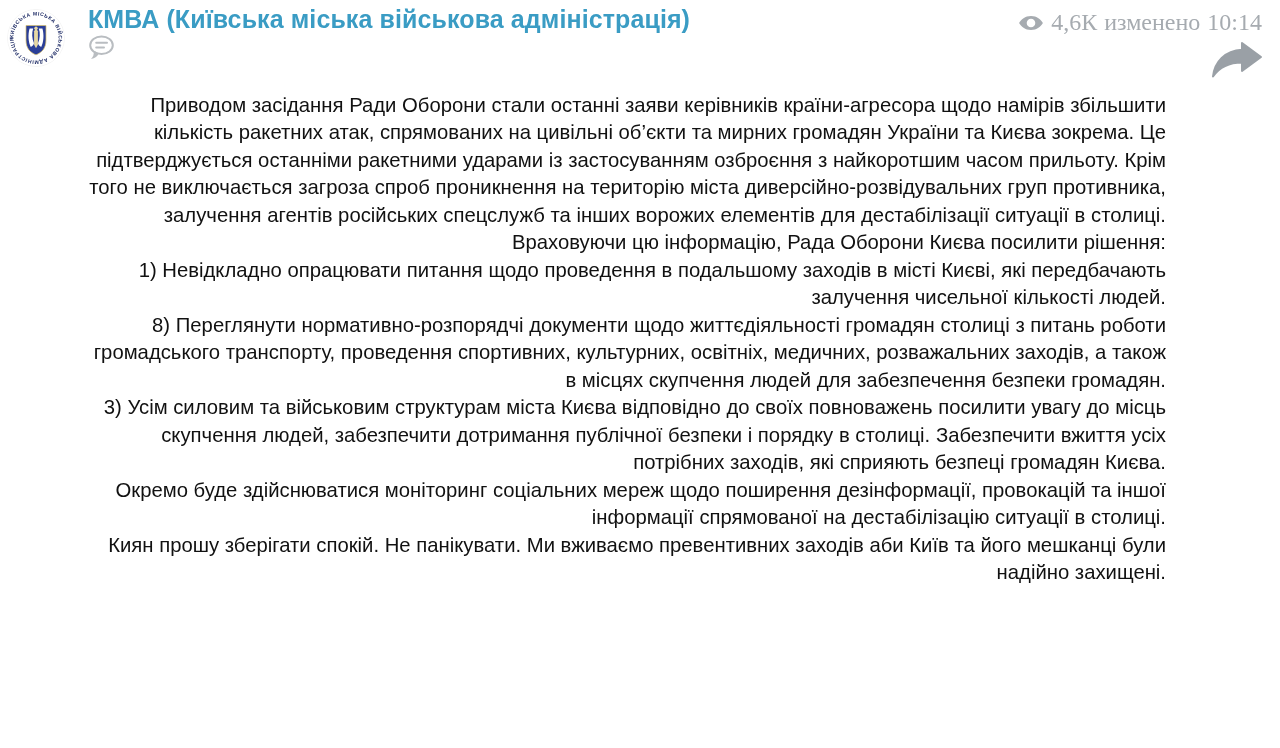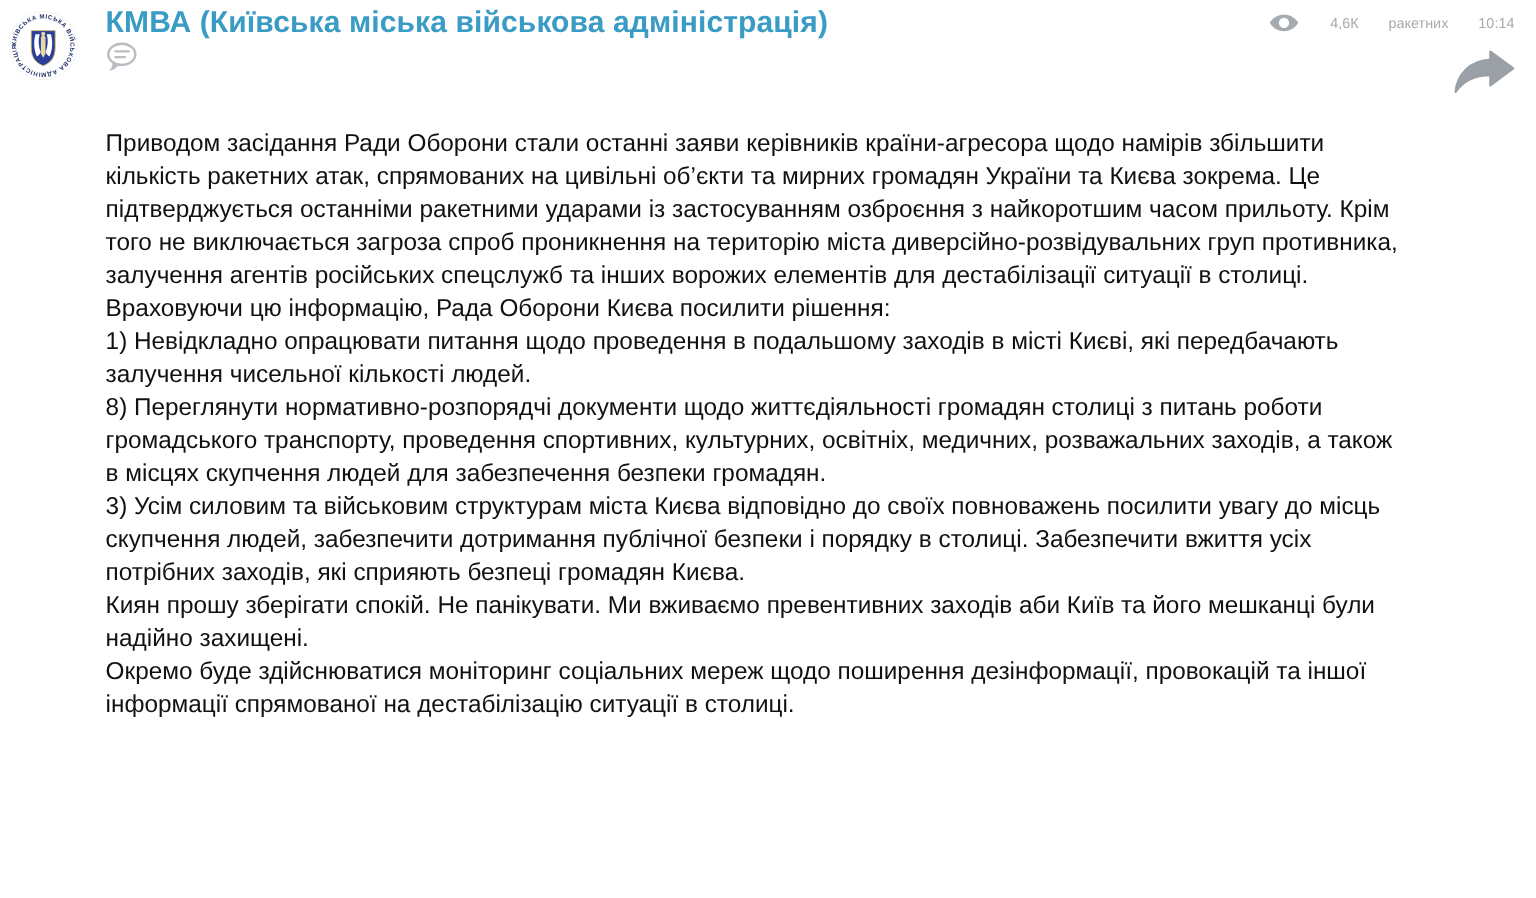--- a/index.html
+++ b/index.html
@@ -12,37 +12,37 @@
     position:absolute;left:7px;top:9px;width:58px;height:58px;border-radius:50%;
     overflow:hidden;cursor:pointer;
   }
   .channel-name{
     position:absolute;left:88px;top:5px;
     font-size:25px;font-weight:700;color:#3a9cc4;cursor:pointer;
     letter-spacing:0.1px;white-space:nowrap;
   }
   .meta{
     position:absolute;top:9px;right:18px;
-    display:flex;align-items:center;gap:25px;
-    font-size:12px;color:#a6abb0;white-space:nowrap;
+    display:flex;align-items:center;gap:7px;
+    font-size:24px;color:#a6abb0;white-space:nowrap;font-family:Liberation Serif, serif;
   }
   .meta .eye{display:inline-flex;align-items:center;}
   .share-btn{
     position:absolute;right:16px;top:40px;width:54px;height:40px;
     display:flex;align-items:center;justify-content:center;cursor:pointer;
   }
   .content{
     position:absolute;left:88px;top:35px;width:1078px;
     font-size:20.3px;line-height:27.5px;color:#111111;
   }
   .title{font-weight:700;}
   .title .emoji{
     display:inline-block;vertical-align:-3px;margin-right:8px;line-height:0;
   }
-  .paras{margin-top:41px;}
+  .paras{margin-top:27px;text-align:right;}
   .para{margin:0;}
 </style>
 </head>
 <body>
 
 <div class="page">
 
   <div class="avatar">
     <svg width="58" height="58" viewBox="0 0 58 58">
       <circle cx="29" cy="29" r="28.6" fill="#ffffff" stroke="#ececec" stroke-width="0.6"></circle>
@@ -65,21 +65,21 @@
   <div class="channel-name">КМВА (Київська міська військова адміністрація)</div>
 
   <div class="meta">
     <span class="eye">
       <svg width="26" height="20" viewBox="0 0 26 20">
         <path fill="#a6abb0" fill-rule="evenodd" d="M13,3 C7.2,3 3,6.6 1.1,10 C3,13.4 7.2,17 13,17 C18.8,17 23,13.4 24.9,10 C23,6.6 18.8,3 13,3 Z
              M13,14.3 a4.3,4.3 0 1,1 0,-8.6 a4.3,4.3 0 1,1 0,8.6 Z"></path>
       </svg>
     </span>
     <span>4,6К</span>
-    <span>ракетних</span>
+    <span>изменено</span>
     <span>10:14</span>
   </div>
 
   <div class="share-btn">
     <svg width="52" height="38" viewBox="0 0 52 38">
       <path fill="#9aa0a6" stroke="#9aa0a6" stroke-width="2" stroke-linejoin="round" d="M31,2 L50,16 L31,30 L31,21.5 C17.5,21.5 8.5,26 2,35.5 C3.5,21 14,9.5 31,8.7 Z"></path>
     </svg>
   </div>
 
   <div class="content">
@@ -92,18 +92,18 @@
           <line x1="8.2" y1="12.6" x2="16" y2="12.6" stroke="#b9bdc1" stroke-width="2" stroke-linecap="round"></line>
         </svg>
       </span>
     </div>
     <div class="paras">
         <div class="para">Приводом засідання Ради Оборони стали останні заяви керівників країни-агресора щодо намірів збільшити кількість ракетних атак, спрямованих на цивільні об’єкти та мирних громадян України та Києва зокрема. Це підтверджується останніми ракетними ударами із застосуванням озброєння з найкоротшим часом прильоту. Крім того не виключається загроза спроб проникнення на територію міста диверсійно-розвідувальних груп противника, залучення агентів російських спецслужб та інших ворожих елементів для дестабілізації ситуації в столиці.</div>
         <div class="para">Враховуючи цю інформацію, Рада Оборони Києва посилити рішення:</div>
         <div class="para">1) Невідкладно опрацювати питання щодо проведення в подальшому заходів в місті Києві, які передбачають залучення чисельної кількості людей.</div>
         <div class="para">8) Переглянути нормативно-розпорядчі документи щодо життєдіяльності громадян столиці з питань роботи громадського транспорту, проведення спортивних, культурних, освітніх, медичних, розважальних заходів, а також в місцях скупчення людей для забезпечення безпеки громадян.</div>
         <div class="para">3) Усім силовим та військовим структурам міста Києва відповідно до своїх повноважень посилити увагу до місць скупчення людей, забезпечити дотримання публічної безпеки і порядку в столиці. Забезпечити вжиття усіх потрібних заходів, які сприяють безпеці громадян Києва.</div>
+        <div class="para">Окремо буде здійснюватися моніторинг соціальних мереж щодо поширення дезінформації, провокацій та іншої інформації спрямованої на дестабілізацію ситуації в столиці.</div>
         <div class="para">Киян прошу зберігати спокій. Не панікувати. Ми вживаємо превентивних заходів аби Київ та його мешканці були надійно захищені.</div>
-        <div class="para">Окремо буде здійснюватися моніторинг соціальних мереж щодо поширення дезінформації, провокацій та іншої інформації спрямованої на дестабілізацію ситуації в столиці.</div>
       </div>
   </div>
 
 </div>
 
 </body></html>

